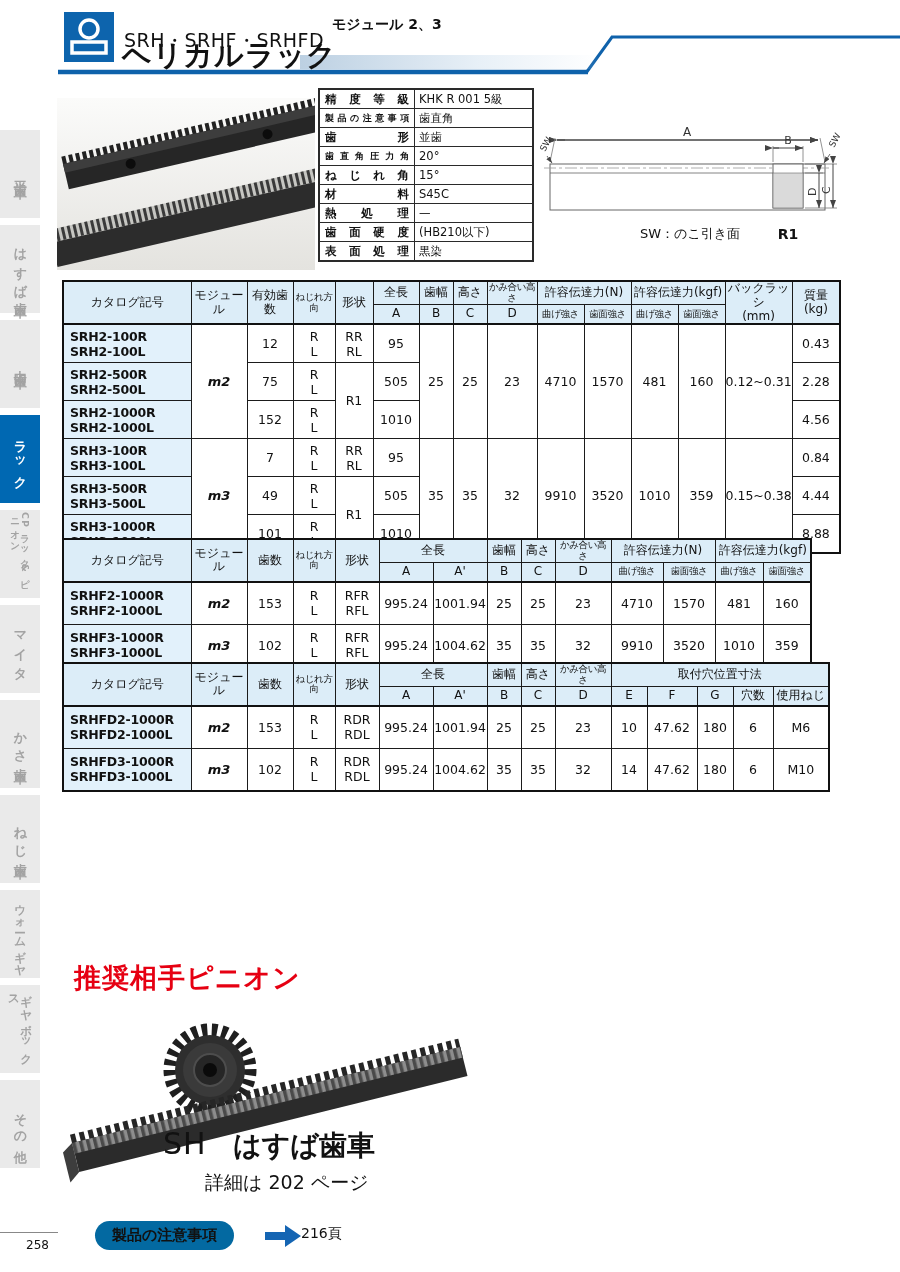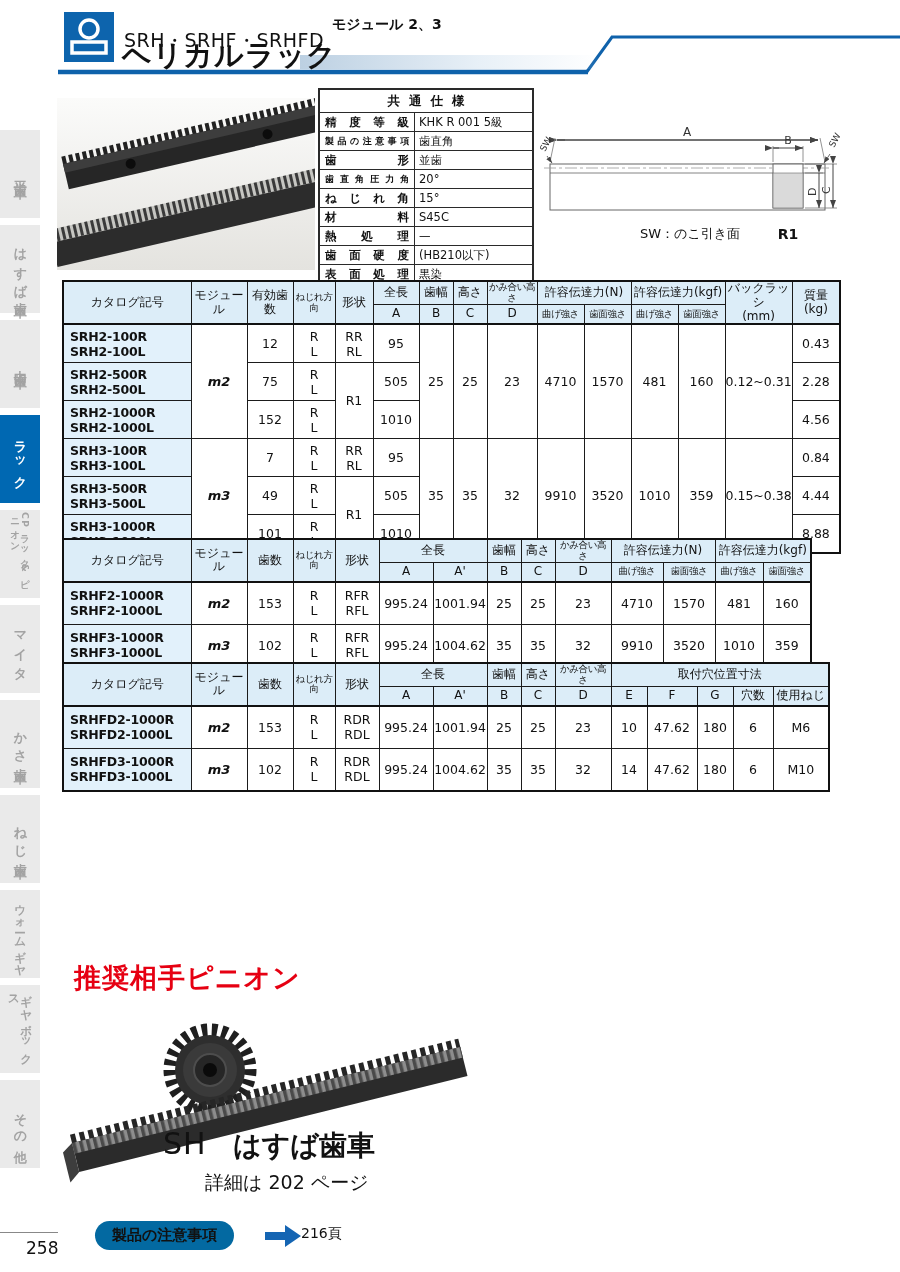--- a/index.html
+++ b/index.html
@@ -52,21 +52,21 @@
   .tbl1{left:62px;top:280px;}
   .tbl2{left:62px;top:538px;}
   .tbl3{left:62px;top:662px;}
   
   .pinion-head{position:absolute;left:74px;top:960px;font-size:27px;font-weight:bold;color:#e60012;letter-spacing:1px;}
   .pinion-code{position:absolute;left:163px;top:1126px;font-size:30px;letter-spacing:1px;}
   .pinion-name{position:absolute;left:233px;top:1127px;font-size:28px;font-weight:bold;}
   .pinion-note{position:absolute;left:205px;top:1170px;font-size:19px;}
   
   .pgline{position:absolute;left:0;top:1232px;width:58px;height:1px;background:#888;}
-  .pgnum{position:absolute;left:26px;top:1238px;font-size:17px;text-align:right;}
+  .pgnum{position:absolute;left:26px;top:1238px;font-size:12px;text-align:right;}
   .note-pill{position:absolute;left:95px;top:1221px;background:#0369a1;border-radius:15px;
     padding:5px 17px;font-size:15px;font-weight:bold;}
   .note-arrow{position:absolute;left:265px;top:1225px;width:38px;height:22px;}
   .note-page{position:absolute;left:301px;top:1225px;font-size:14px;}
 </style>
 </head>
 <body>
 
 <svg class="hdr-rule" viewBox="0 0 900 80">
   <path d="M58 72 H588" fill="none" stroke="#0f62ab" stroke-width="4.5"></path>
@@ -141,23 +141,20 @@
   </g>
   <g transform="translate(-8,132) rotate(-13)">
     <rect x="0" y="0" width="286" height="13" fill="url(#tp)"></rect>
     <rect x="0" y="13" width="286" height="25" fill="#2c2c2c"></rect>
     <polygon points="286,2 296,7 296,36 286,38" fill="#cfcfd2"></polygon>
   </g>
 </svg>
 
 <table class="spec">
   <tbody id="specBody">
-    <tr>
-        <td class="sp-title" colspan="2">共通仕様</td>
-      </tr>
   <tr>
         <th>精度等級</th>
         <td>KHK R 001 5級</td>
       </tr>
       <tr>
         <th class="sm">製品の注意事項</th>
         <td>歯直角</td>
       </tr>
       <tr>
         <th>歯形</th>

